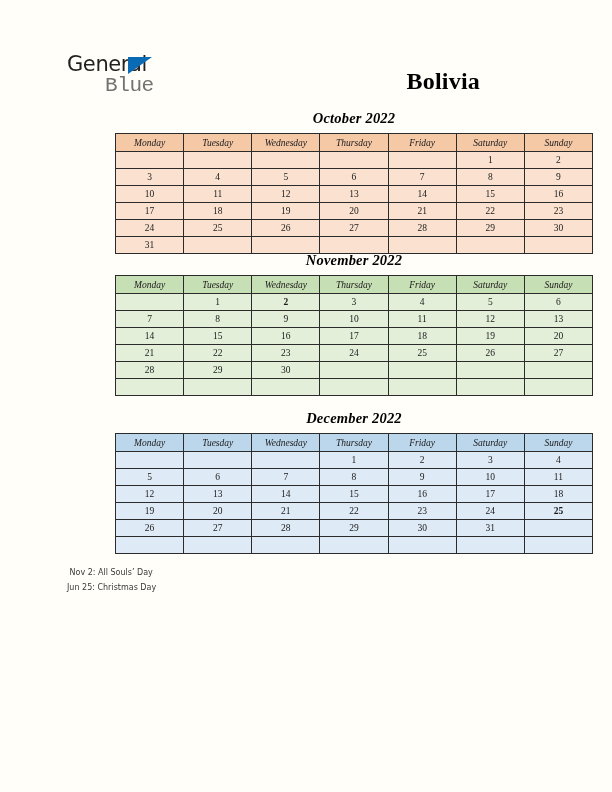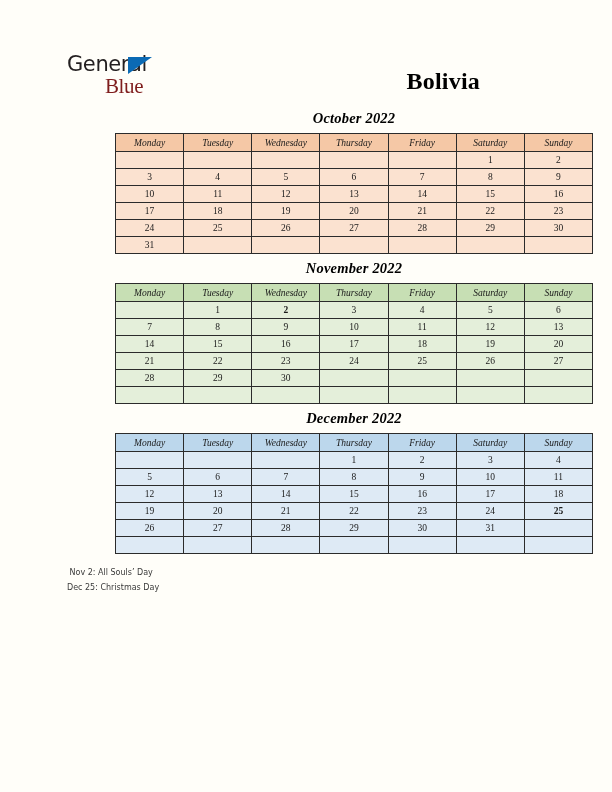--- a/index.html
+++ b/index.html
@@ -38,23 +38,23 @@
   .logo-triangle {
     position: absolute;
     left: 61px; top: 5px;
     width: 0; height: 0;
     border-left: 24px solid #0B6AB4;
     border-bottom: 17px solid transparent;
   }
   .logo-blue {
     position: absolute;
     left: 38px; top: 22px;
-    font-family: Liberation Serif, serif;
+    font-family: Liberation Mono, monospace;
     font-size: 21px;
-    color: #7f1d1d;
+    color: #737373;
     letter-spacing: -0.4px;
     line-height: 24px;
   }
   .country-title {
     position: absolute;
     right: 68px; top: 68px;
     font-family: "Liberation Serif", serif;
     font-weight: bold;
     font-size: 24px;
     color: #000000;
@@ -62,21 +62,21 @@
   }
 
   
   .cal-block {
     position: absolute;
     left: 67px;
     width: 478px;
     padding-left: 48px;
   }
   #block-0 { top: 110px; }
-  #block-1 { top: 260px; }
+  #block-1 { top: 252px; }
   #block-2 { top: 410px; }
 
   .cal-title {
     text-align: center;
     font-family: "Liberation Serif", serif;
     font-weight: bold;
     font-style: italic;
     font-size: 14.5px;
     color: #000000;
     margin: 0 0 6px 0;
@@ -361,14 +361,14 @@
           <td></td>
           <td></td>
           <td></td>
         </tr>
       </tbody>
   </table>
 </div>
 
 <div class="holiday-notes">
   <div class="holiday-note"> Nov 2: All Souls’ Day</div>
-  <div class="holiday-note">Dec 25: Christmas Day</div>
+  <div class="holiday-note">Jun 25: Christmas Day</div>
 </div>
 
 </body></html>

